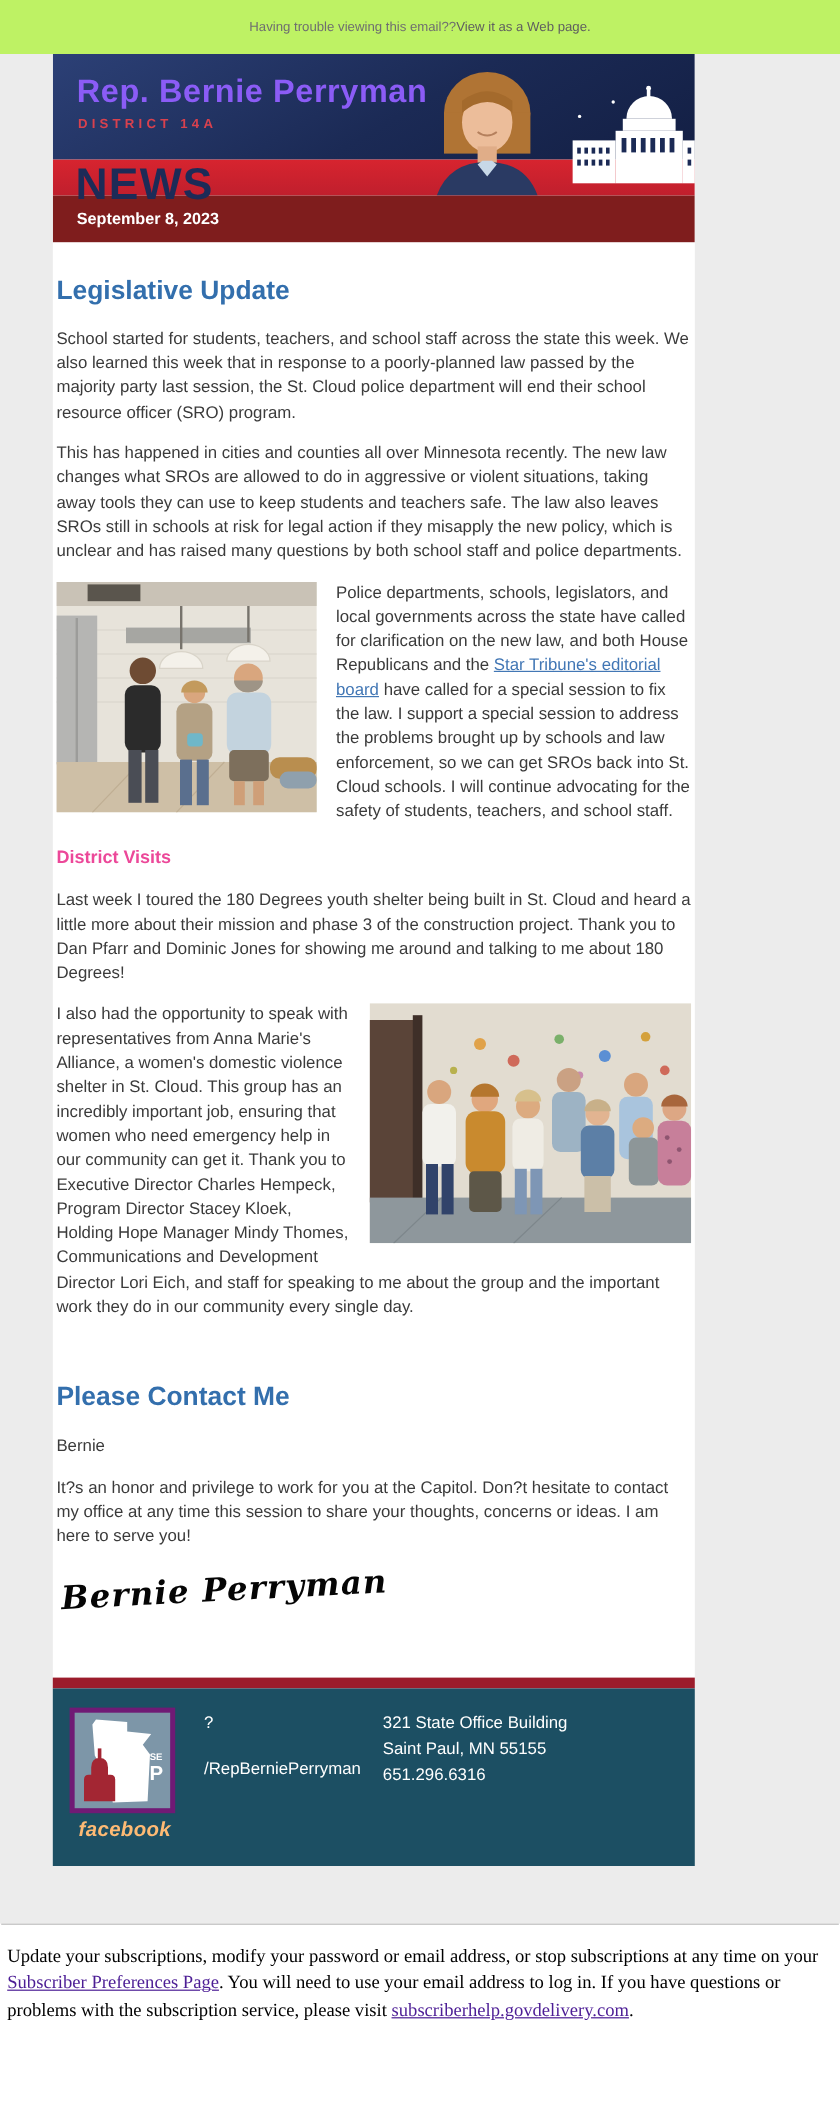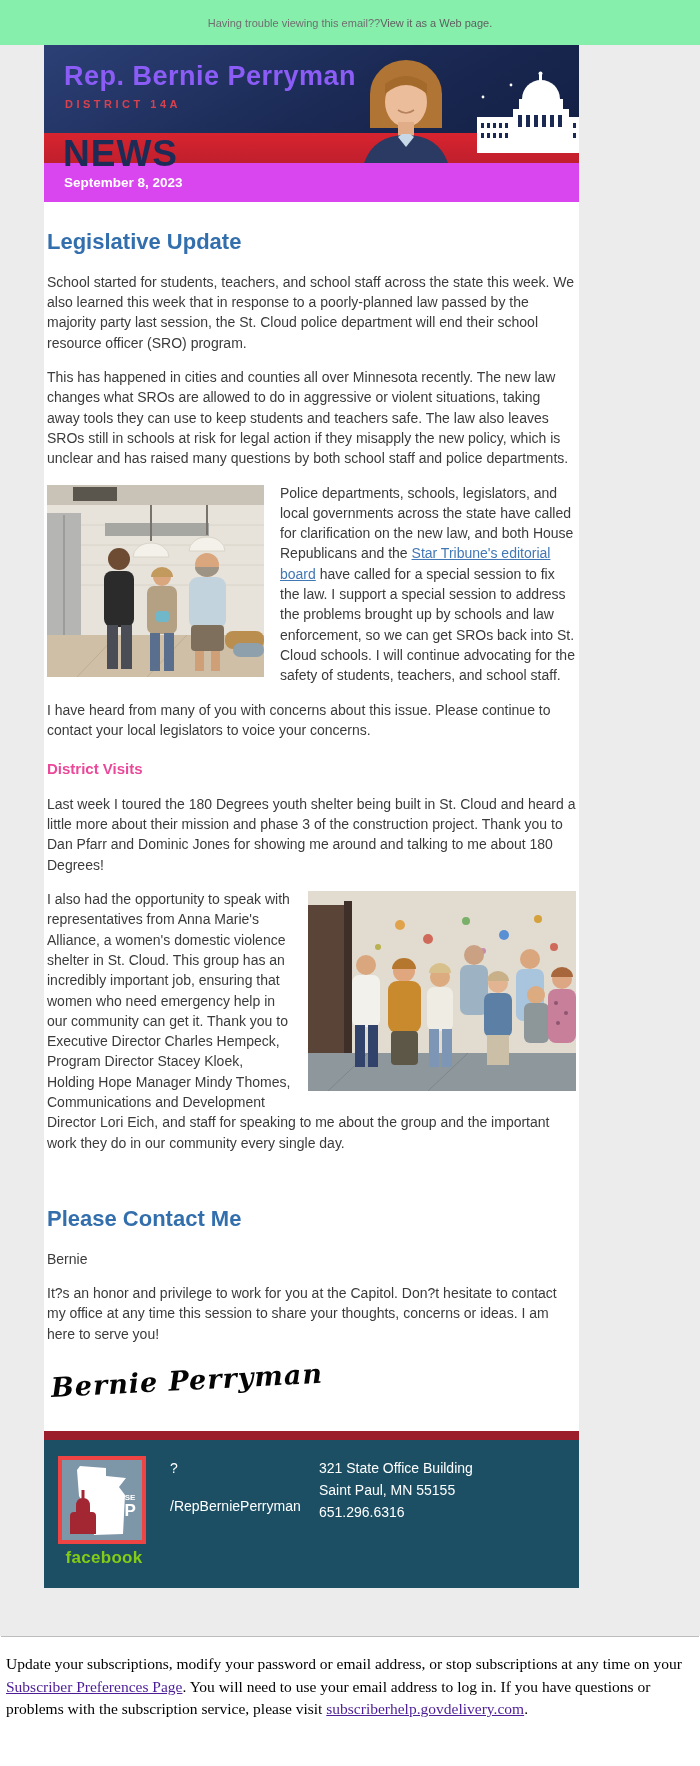--- a/index.html
+++ b/index.html
@@ -4,31 +4,31 @@
 <style>
   * { box-sizing: border-box; margin: 0; padding: 0; }
   html,body { width:700px; }
   body {
     font-family: "Liberation Sans", sans-serif;
     background:#ffffff; color:#3b3b3b; width:700px;
   }
   
   .notice {
     height:45px; display:flex; align-items:center; justify-content:center;
-    font-size:11px; color:#6f6f6f; background:#86efac;
+    font-size:11px; color:#6f6f6f; background:#bef264;
   }
   .notice a { color:#5f5f5f; cursor:pointer; }
   
   .email-bg { background:#ececec; padding-bottom:48px; }
   .email-col { margin-left:44px; width:535px; background:#ffffff; }
   
   .hdr { position:relative; height:157px; overflow:hidden; }
   .hdr-navy { height:88px; background:linear-gradient(150deg,#2c4076 0%,#1b2a55 55%,#131f44 100%); }
   .hdr-red  { height:30px; background:linear-gradient(#d7242f,#c01f2d); }
-  .hdr-date { height:39px; background:#d946ef; display:flex; align-items:center; padding-left:20px; }
+  .hdr-date { height:39px; background:#7f1d1d; display:flex; align-items:center; padding-left:20px; }
   .hdr-date span { color:#fff; font-weight:bold; font-size:13.5px; }
   .rep-name { position:absolute; left:20px; top:16px; color:#8b5cf6; font-size:27px; font-weight:bold; letter-spacing:.5px; z-index:3;}
   .rep-district { position:absolute; left:21px; top:53px; color:#d8414e; font-size:11px; font-weight:bold; letter-spacing:3.5px; z-index:3;}
   .rep-news { position:absolute; left:19px; top:88px; color:#1d2b57; font-size:37px; font-weight:800; letter-spacing:1px; z-index:3;}
   .rep-photo { position:absolute; right:121px; top:5px; width:104px; height:113px; z-index:2; }
   .capitol { position:absolute; right:-26px; top:26px; z-index:1; }
   
   .content { padding:16px 3px 24px; min-height:1196px; font-size:14px; line-height:1.45; }
   .content h2 { color:#336fad; font-size:22px; margin:8px 0 14px; }
   .content h3 { color:#ec4899; font-size:15px; margin:4px 0 14px; }
@@ -40,22 +40,22 @@
   .contact-title { margin-top:36px !important; }
   .signature {
     font-family:"DejaVu Serif", serif; font-style:italic; font-weight:bold;
     font-size:27px; color:#050505; transform:rotate(-3deg); transform-origin:left;
     display:inline-block; margin:10px 0 0 4px; letter-spacing:1px;
   }
   
   .maroon-bar { height:9px; background:#9b1c2b; }
   .teal { background:#1c4f63; padding:16px 14px 20px; display:flex; align-items:flex-start; color:#fff; }
   .fb-col { width:92px; text-align:center; cursor:pointer; }
-  .logo-box { width:88px; height:88px; background:#ef4444; padding:4px; }
-  .fb-label { color:#84cc16; font-weight:bold; font-size:17px; margin-top:4px; letter-spacing:.3px; }
+  .logo-box { width:88px; height:88px; background:#701a75; padding:4px; }
+  .fb-label { color:#fdba74; font-weight:bold; font-size:17px; margin-top:4px; letter-spacing:.3px;font-style:italic; }
   .fb-mid { margin-left:20px; font-size:14px; padding-top:4px; }
   .fb-mid .q { display:block; margin-bottom:22px; }
   .addr { margin-left:auto; margin-right:6px; width:240px; font-size:14px; line-height:1.55; padding-top:2px; }
   
   .page-rule { border-top:1px solid #bdbdbd; margin:0 1px; }
   .subs { font-family:"Liberation Serif", serif; font-size:15.5px; color:#000; padding:16px 6px 4px; line-height:1.45; }
   .subs p { margin:0 0 16px; }
   .subs a { color:#4c1d95; text-decoration:underline; cursor:pointer; }
 </style>
 </head>
@@ -168,21 +168,20 @@
         <rect x="117" y="148" width="10" height="38" fill="#5a6f8e"></rect>
         <circle cx="160" cy="80" r="12" fill="#d9a67e"></circle>
         <path d="M148 82 a12 10 0 0 0 24 0 Z" fill="#9e9486"></path>
         <rect x="142" y="92" width="37" height="52" rx="9" fill="#c3d3de"></rect>
         <rect x="144" y="140" width="33" height="26" rx="4" fill="#7d6f5c"></rect>
         <rect x="148" y="166" width="9" height="20" fill="#cf9f78"></rect>
         <rect x="164" y="166" width="9" height="20" fill="#cf9f78"></rect>
       </svg>
 
       <p><span>Police departments, schools, legislators, and local governments across the state have called for clarification on the new law, and both House Republicans and the </span><a class="lnk">Star Tribune's editorial board</a><span> have called for a special session to fix the law. I support a special session to address the problems brought up by schools and law enforcement, so we can get SROs back into St. Cloud schools. I will continue advocating for the safety of students, teachers, and school staff.</span></p>
-      <p>I have heard from many of you with concerns about this issue. Please continue to contact your local legislators to voice your concerns.</p>
       <div class="clear"></div>
 
       <h3>District Visits</h3>
       <p>Last week I toured the 180 Degrees youth shelter being built in St. Cloud and heard a little more about their mission and phase 3 of the construction project. Thank you to Dan Pfarr and Dominic Jones for showing me around and talking to me about 180 Degrees!</p>
 
       <svg class="ph2" viewBox="0 0 268 200">
         <rect width="268" height="200" fill="#e2dcd0"></rect>
         <rect x="0" y="14" width="40" height="152" fill="#5a4438"></rect>
         <rect x="36" y="10" width="8" height="160" fill="#3e2f28"></rect>
         <g>

